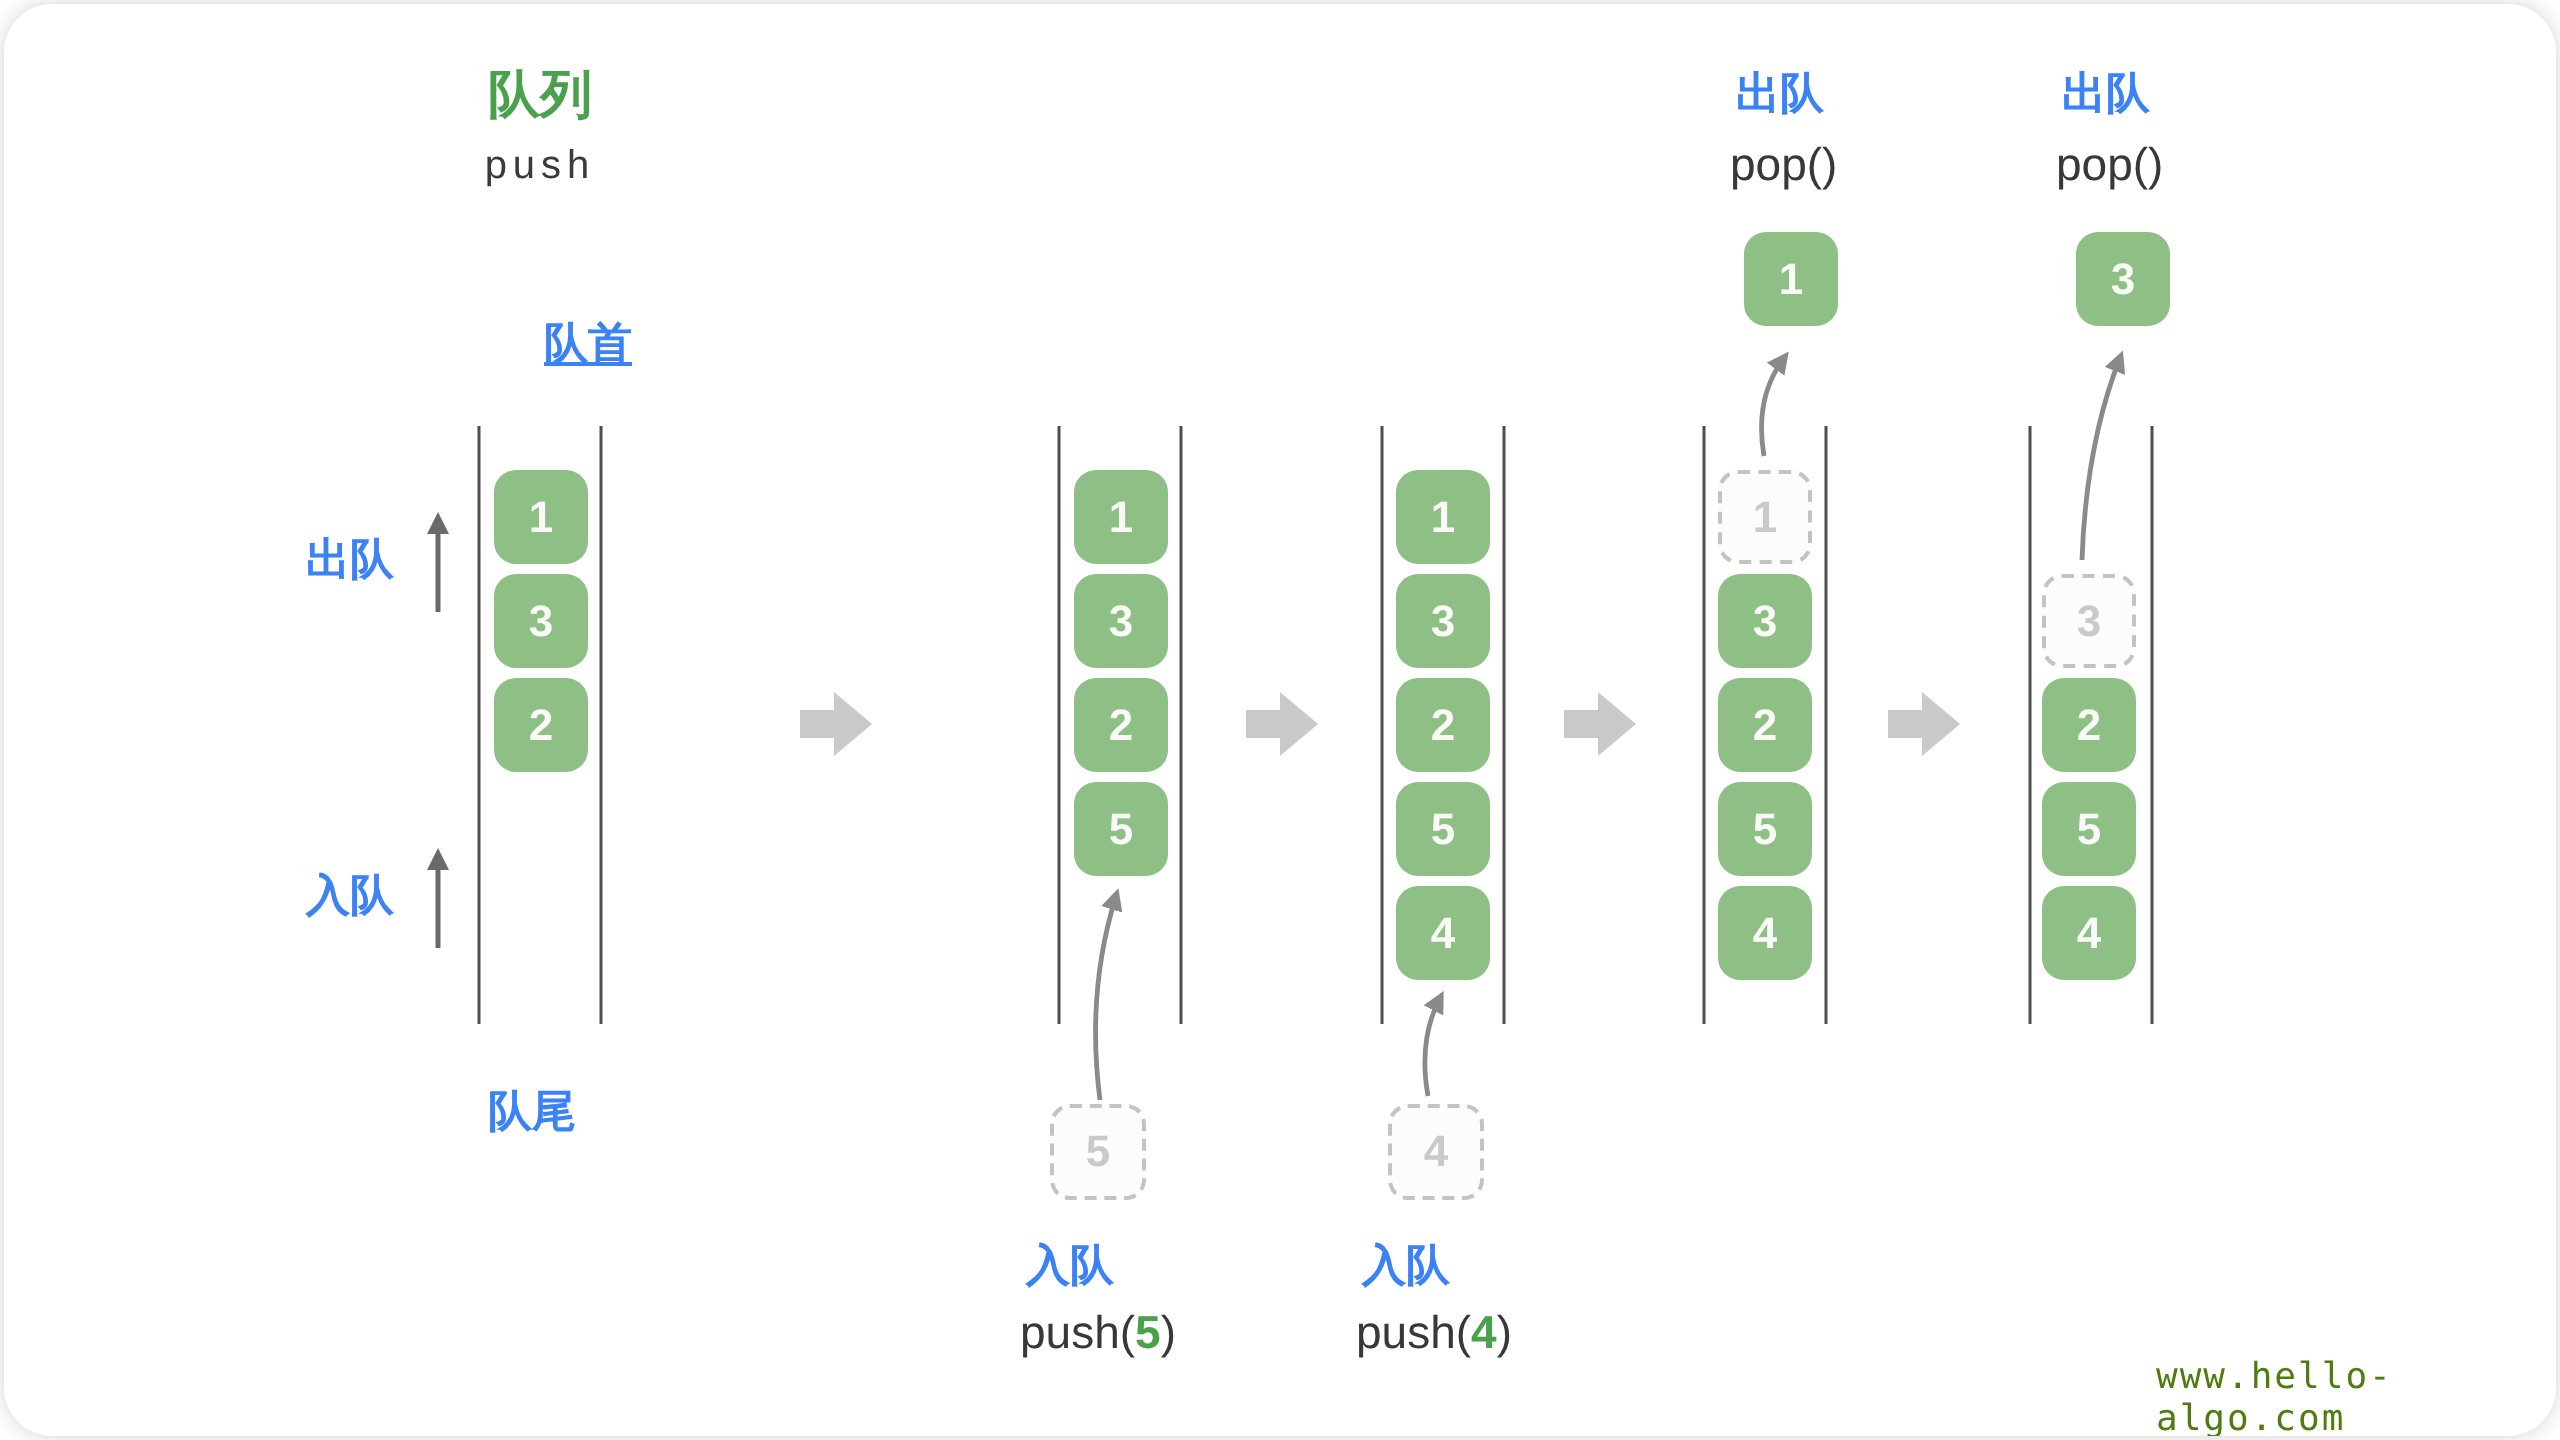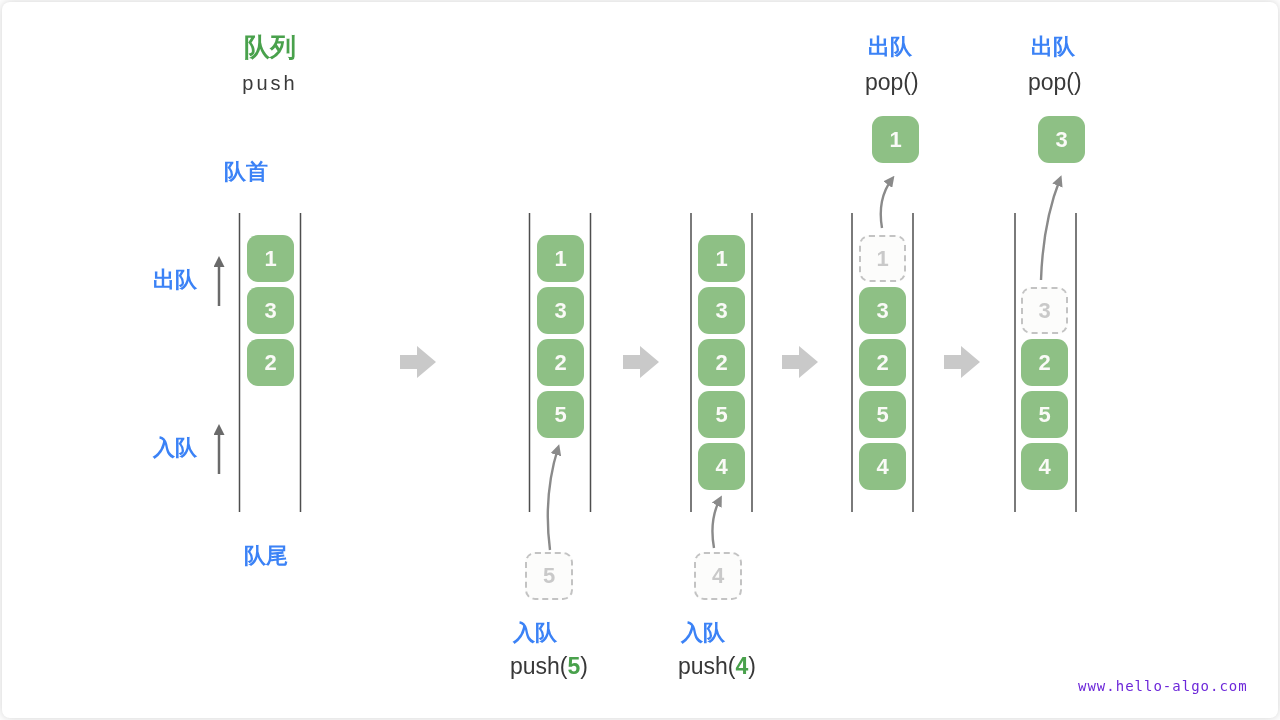--- a/index.html
+++ b/index.html
@@ -1,35 +1,35 @@
 <!DOCTYPE html>
 <html><head>
 <meta charset="utf-8">
 <style>
   html,body{margin:0;padding:0;background:#ffffff;}
   .card{position:relative;width:1276px;height:716px;margin:2px;background:#ffffff;
-        border-radius:8px;box-shadow:0 0 10px rgba(0,0,0,0.18);overflow:hidden;
+        border-radius:24px;box-shadow:0 0 10px rgba(0,0,0,0.18);overflow:hidden;
         font-family:"Liberation Sans",sans-serif;}
   .abs{position:absolute;}
   .title-zh{left:188px;top:28px;width:160px;text-align:center;
             font-size:26px;font-weight:700;color:#49A14C;}
   .title-en{left:188px;top:70px;width:160px;text-align:center;
             font-size:20px;letter-spacing:3px;color:#3A3A3A;}
   .zh{font-size:22px;font-weight:700;color:#3b82f6;line-height:24px;}
   .code{font-family:Liberation Sans, sans-serif;
         font-size:23px;color:#383838;line-height:28px;white-space:pre;}
   .code .arg{color:#49A14C;font-weight:700;}
   .cell{position:absolute;width:47px;height:47px;border-radius:11px;background:#8EC085;
         color:#FAFAF7;font-size:22px;font-weight:700;
         display:flex;align-items:center;justify-content:center;}
   .ghost{background:#FCFCFB;border:2px dashed #C3C3C3;color:#C9C9C9;
          border-radius:10px;box-sizing:border-box;}
   .stage{width:48px;height:48px;}
   .watermark{font-family:"DejaVu Sans Mono","Liberation Mono",monospace;
-             font-size:14px;letter-spacing:1px;color:#6d28d9;}
+             font-size:18px;letter-spacing:1px;color:#4d7c0f;}
   svg.overlay{position:absolute;left:0;top:0;}
 </style>
 </head>
 <body>
 
 <div class="card">
 
   <svg class="overlay" width="1276" height="716" viewBox="0 0 1276 716">
     <defs>
       <marker id="ah-dark" markerUnits="userSpaceOnUse" markerWidth="11" markerHeight="11" refX="7" refY="5.5" orient="auto">
@@ -65,21 +65,21 @@
       <path d="M398,353 L415,353 L415,344 L434,360 L415,376 L415,367 L398,367 Z"></path>
       <path d="M621,353 L638,353 L638,344 L657,360 L638,376 L638,367 L621,367 Z"></path>
       <path d="M780,353 L797,353 L797,344 L816,360 L797,376 L797,367 L780,367 Z"></path>
       <path d="M942,353 L959,353 L959,344 L978,360 L959,376 L959,367 L942,367 Z"></path>
     </g>
   </svg>
 
   <div class="abs title-zh">队列</div>
   <div class="abs title-en">push</div>
 
-  <div class="abs zh" style="left:222px;top:158px;width:92px;text-align:left;">队首</div>
+  <div class="abs zh" style="left:222px;top:158px;width:92px;text-align:right;text-decoration:underline;">队首</div>
   <div class="abs zh" style="left:218px;top:542px;width:92px;text-align:center;">队尾</div>
   <div class="abs zh" style="left:151px;top:266px;">出队</div>
   <div class="abs zh" style="left:151px;top:434px;">入队</div>
 
   <div class="cell" style="left:245px;top:233px;">1</div>
   <div class="cell" style="left:245px;top:285px;">3</div>
   <div class="cell" style="left:245px;top:337px;">2</div>
 
   <div class="cell" style="left:535px;top:233px;">1</div>
   <div class="cell" style="left:535px;top:285px;">3</div>

